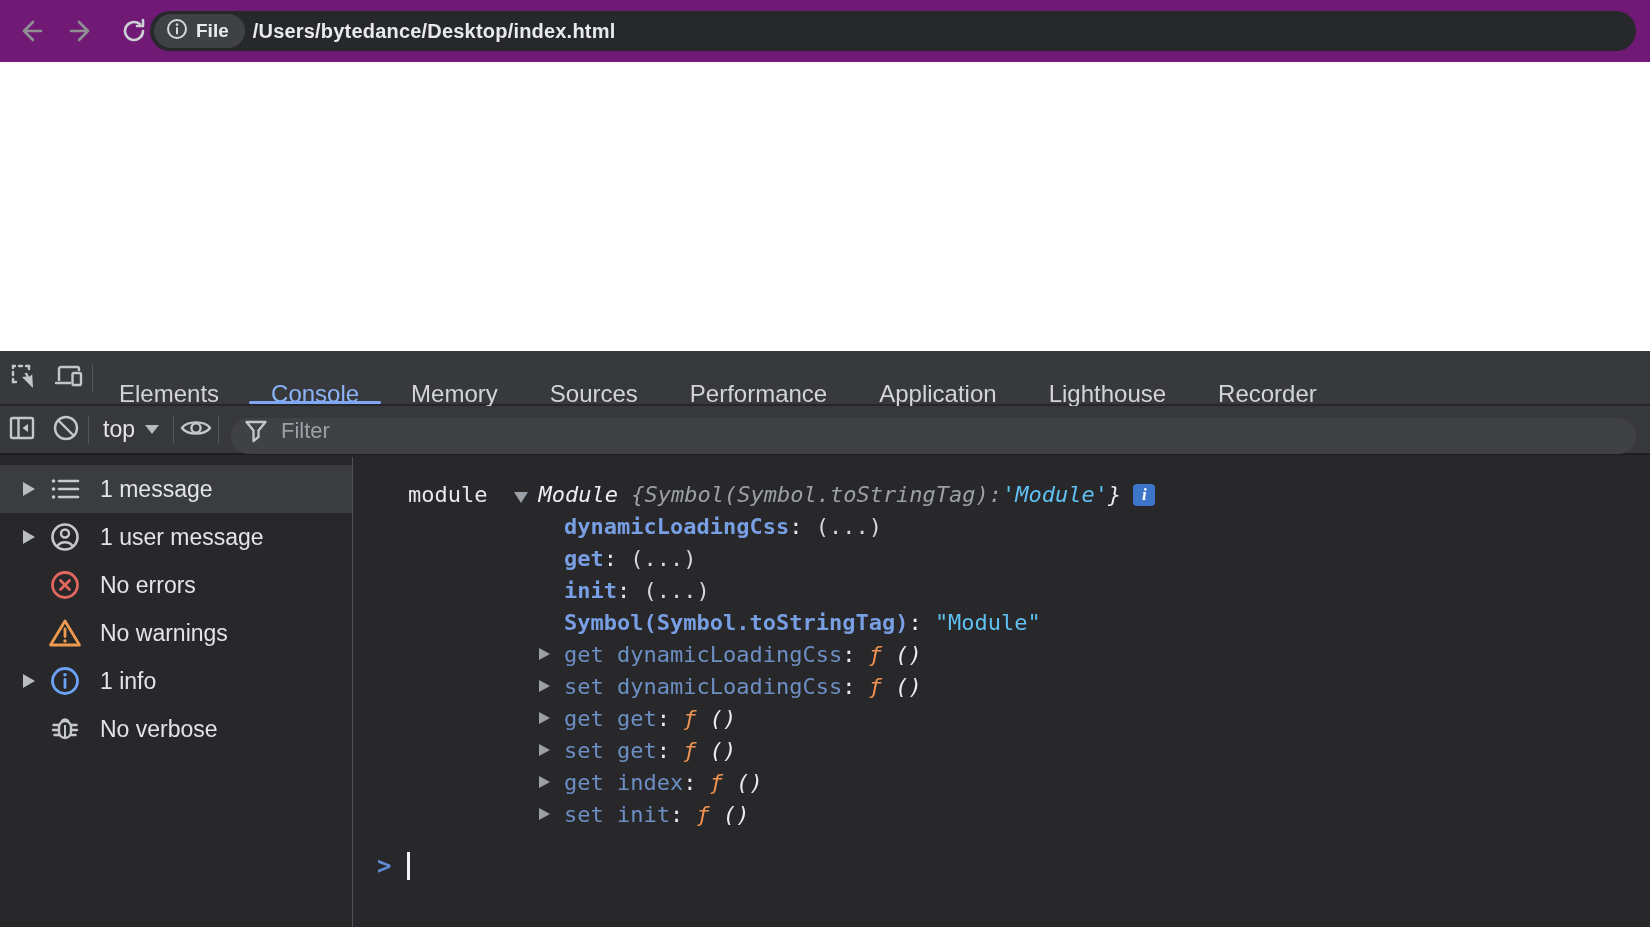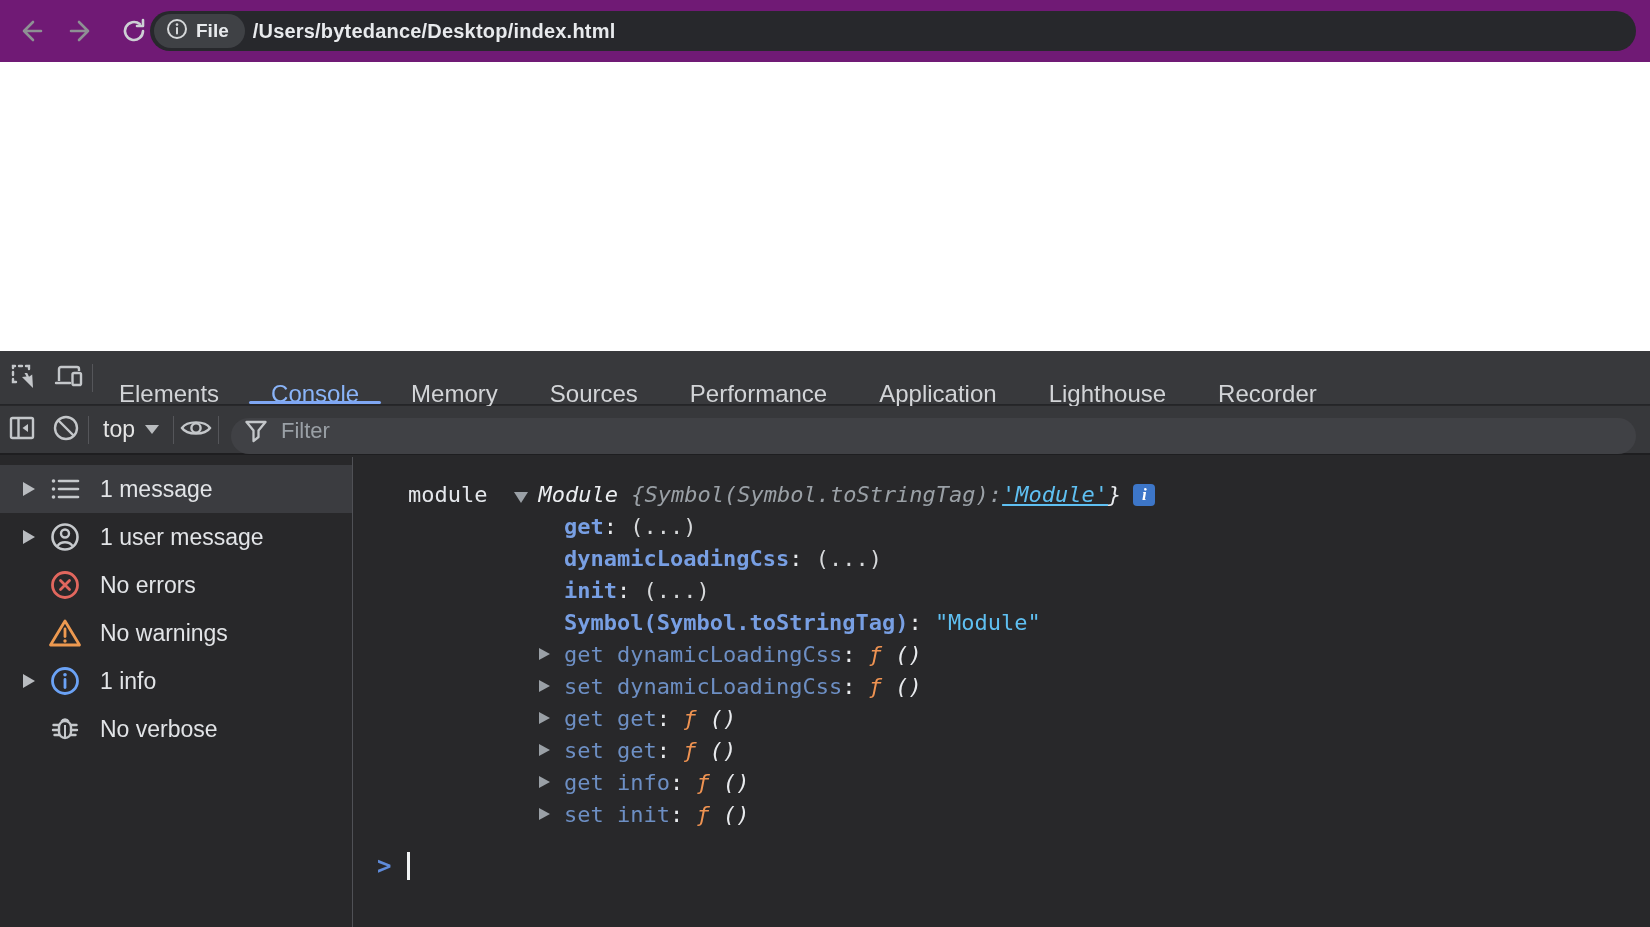--- a/index.html
+++ b/index.html
@@ -67,21 +67,21 @@
   .output { flex:1; font-family:"DejaVu Sans Mono", monospace; font-size:22px;
             padding-top:22px; color:#e8eaed; position:relative; }
   .crow { height:32px; line-height:32px; white-space:nowrap; position:relative; }
   .mod-row { padding-left:55px; display:flex; align-items:center; }
   .mod-name { color:#e4e7eb; }
   .tri-down { width:0; height:0; border-top:11px solid #9aa0a6; border-left:7px solid transparent;
               border-right:7px solid transparent; margin:4px 10px 0 27px; }
   .it { font-style:italic; }
   .preview-class { color:#eceef1; }
   .preview-body { color:#9aa0a6; }
-  .preview-str { color:#5fc0f2;text-decoration:underline; }
+  .preview-str { color:#5fc0f2; }
   .preview-close { color:#e8eaed; }
   .info-badge { display:inline-flex; align-items:center; justify-content:center;
                 width:22px; height:22px; background:#3d76c8; border-radius:4px; margin-left:12px;
                 color:#fff; font-family:"Liberation Serif", serif; font-style:italic;
                 font-weight:bold; font-size:17px; }
   .prop { padding-left:211px; }
   .pname { color:#789fe3; font-weight:bold; }
   .gsname { color:#6d8fc4; }
   .colon { color:#e8eaed; }
   .pval { color:#d6d8da; }
@@ -319,26 +319,26 @@
         <span class="mod-name">module</span>
         <span class="tri-down"></span>
         <span class="it preview-class">Module</span>
         <span class="it preview-body">&nbsp;<span>{Symbol(Symbol.toStringTag): </span></span>
         <span class="it preview-str">'Module'</span>
         <span class="it preview-close">}</span>
         <span class="info-badge">i</span>
       </div>
 
       <div class="crow prop">
+        <span class="pname">dynamicLoadingCss</span><span class="colon">: </span><span class="pval">(...)</span>
+      </div>
+      <div class="crow prop">
         <span class="pname">get</span><span class="colon">: </span><span class="pval">(...)</span>
       </div>
       <div class="crow prop">
-        <span class="pname">dynamicLoadingCss</span><span class="colon">: </span><span class="pval">(...)</span>
-      </div>
-      <div class="crow prop">
         <span class="pname">init</span><span class="colon">: </span><span class="pval">(...)</span>
       </div>
       <div class="crow prop">
         <span class="pname">Symbol(Symbol.toStringTag)</span><span class="colon">: </span><span class="pstr">"Module"</span>
       </div>
 
       <div class="crow prop">
         <span class="gtri"></span>
         <span class="gsname">get dynamicLoadingCss</span><span class="colon">: </span><span class="fn">ƒ</span><span class="colon"> </span><span class="fargs">()</span>
       </div>
@@ -349,21 +349,21 @@
       <div class="crow prop">
         <span class="gtri"></span>
         <span class="gsname">get get</span><span class="colon">: </span><span class="fn">ƒ</span><span class="colon"> </span><span class="fargs">()</span>
       </div>
       <div class="crow prop">
         <span class="gtri"></span>
         <span class="gsname">set get</span><span class="colon">: </span><span class="fn">ƒ</span><span class="colon"> </span><span class="fargs">()</span>
       </div>
       <div class="crow prop">
         <span class="gtri"></span>
-        <span class="gsname">get info</span><span class="colon">: </span><span class="fn">ƒ</span><span class="colon"> </span><span class="fargs">()</span>
+        <span class="gsname">get index</span><span class="colon">: </span><span class="fn">ƒ</span><span class="colon"> </span><span class="fargs">()</span>
       </div>
       <div class="crow prop">
         <span class="gtri"></span>
         <span class="gsname">set init</span><span class="colon">: </span><span class="fn">ƒ</span><span class="colon"> </span><span class="fargs">()</span>
       </div>
 
       <div class="prompt-row">
         <span class="prompt-chev">&gt;</span>
         <span class="cursor"></span>
       </div>

